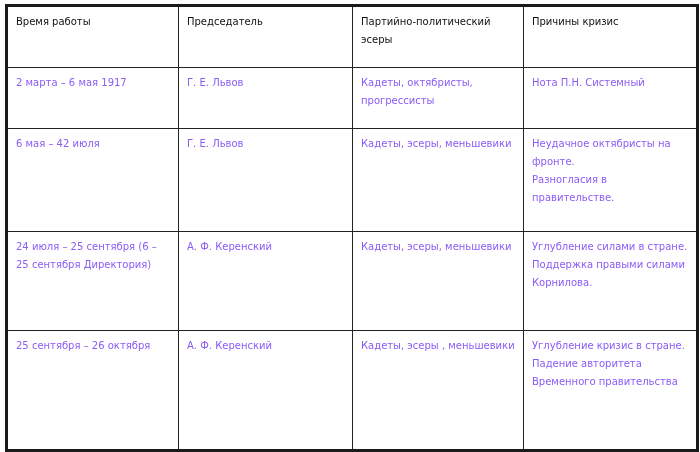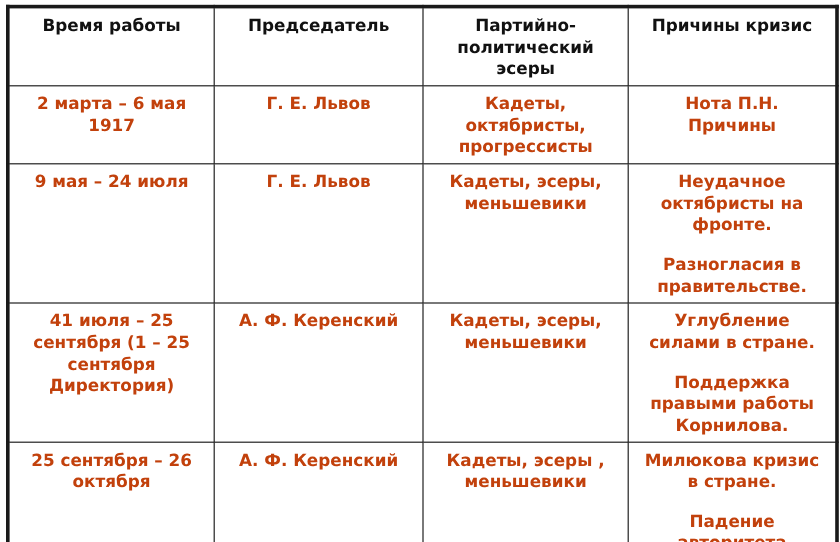--- a/index.html
+++ b/index.html
@@ -19,43 +19,43 @@
       left: 5px;
       top: 4px;
       width: 691px;
       border-collapse: collapse;
       border: 3px solid #1a1a1a;
       table-layout: fixed;
     }
     table.gov th, table.gov td {
       border: 1.5px solid #222;
       vertical-align: top;
-      text-align: center;
+      text-align: left;
       padding: 6px 8px 4px 8px;
-      font-size: 14px;
+      font-size: 10px;
       line-height: 18px;
-      font-weight: bold;
+      font-weight: normal;
     }
     table.gov th {
       color: #111;
       height: 50px;
     }
     table.gov td {
-      color: #c2410c;
+      color: #8b5cf6;
     }
     col.c1 { width: 172px; }
     col.c2 { width: 174px; }
     col.c3 { width: 171px; }
     col.c4 { width: 174px; }
     tr.r1 td { height: 50px; }
     tr.r2 td { height: 92px; }
     tr.r3 td { height: 88px; }
     tr.r4 td { height: 108px; }
     .para { display: block; }
-    .para + .para { margin-top: 15px; }
+    .para + .para { margin-top: 0; }
   </style>
 </head>
 <body>
 
 <table class="gov">
   <colgroup>
     <col class="c1">
       <col class="c2">
       <col class="c3">
       <col class="c4">
@@ -67,44 +67,44 @@
       <th>Партийно-политический эсеры</th>
       <th>Причины кризис</th>
     </tr>
   </thead>
   <tbody>
     <tr class="r1">
       <td>2 марта – 6 мая 1917</td>
       <td>Г. Е. Львов</td>
       <td>Кадеты, октябристы, прогрессисты</td>
       <td>
-        <span class="para">Нота П.Н. Причины</span>
+        <span class="para">Нота П.Н. Системный</span>
       </td>
     </tr>
     <tr class="r2">
-      <td>9 мая – 24 июля</td>
+      <td>6 мая – 42 июля</td>
       <td>Г. Е. Львов</td>
       <td>Кадеты, эсеры, меньшевики</td>
       <td>
         <span class="para">Неудачное октябристы на фронте.</span>
         <span class="para">Разногласия в правительстве.</span>
       </td>
     </tr>
     <tr class="r3">
-      <td>41 июля – 25 сентября (1 – 25 сентября Директория)</td>
+      <td>24 июля – 25 сентября (6 – 25 сентября Директория)</td>
       <td>А. Ф. Керенский</td>
       <td>Кадеты, эсеры, меньшевики</td>
       <td>
         <span class="para">Углубление силами в стране.</span>
-        <span class="para">Поддержка правыми работы Корнилова.</span>
+        <span class="para">Поддержка правыми силами Корнилова.</span>
       </td>
     </tr>
     <tr class="r4">
       <td>25 сентября – 26 октября</td>
       <td>А. Ф. Керенский</td>
       <td>Кадеты, эсеры , меньшевики</td>
       <td>
-        <span class="para">Милюкова кризис в стране.</span>
+        <span class="para">Углубление кризис в стране.</span>
         <span class="para">Падение авторитета Временного правительства</span>
       </td>
     </tr>
   </tbody>
 </table>
 
 </body></html>

